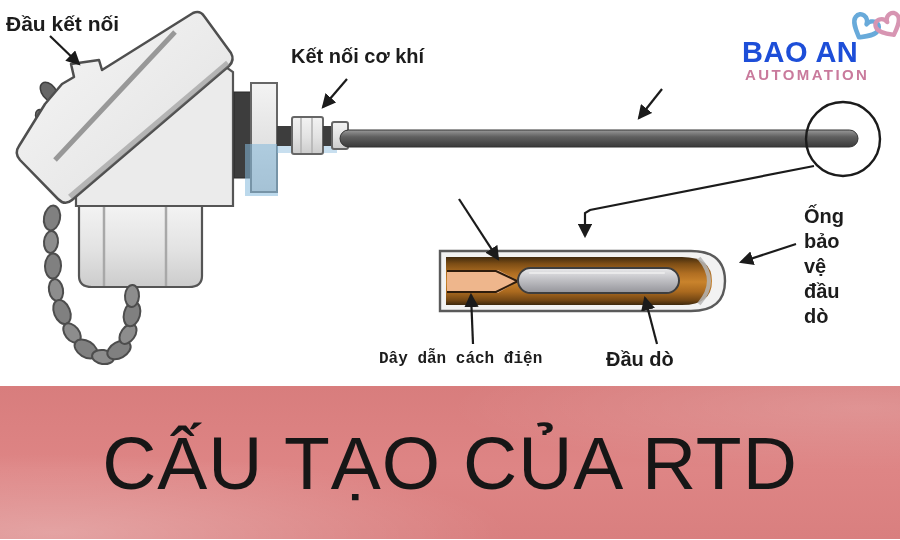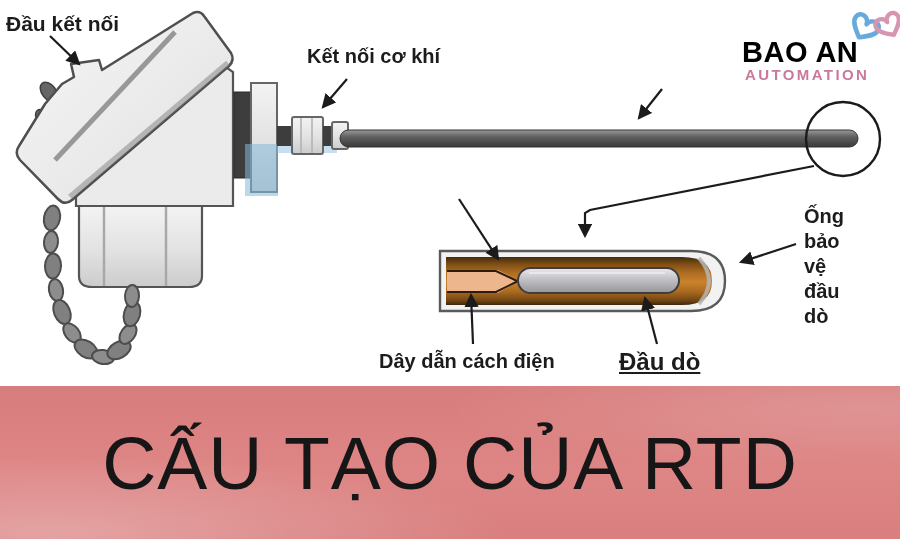--- a/index.html
+++ b/index.html
@@ -2,29 +2,29 @@
 <html><head>
 <meta charset="utf-8">
 <style>
   * { margin:0; padding:0; box-sizing:border-box; }
   html,body { width:900px; height:540px; }
   body { font-family:"Liberation Sans", sans-serif; background:#ffffff; }
   .stage { position:relative; width:900px; height:540px; background:#ffffff; overflow:hidden; }
   .diagram-svg { position:absolute; left:0; top:0; }
   .lbl { position:absolute; color:#1c1c1c; font-weight:600; white-space:nowrap; z-index:5; }
   .lbl-connection-head { left:6px; top:12px; font-size:21px; }
-  .lbl-mechanical { left:307px; top:45px; font-size:20px; }
+  .lbl-mechanical { left:291px; top:45px; font-size:20px; }
   .lbl-sensor-probe { left:581px; top:45px; font-size:21px; }
   .lbl-insulation { left:397px; top:171px; font-size:20px; color:#3c6e96; }
   .lbl-protection { left:804px; top:204px; font-size:20px; line-height:25px; }
   .lbl-protection span { display:block; }
-  .lbl-insulated-wire { left:379px; top:350px; font-size:20px; }
-  .lbl-probe-tip { left:619px; top:348px; font-size:24px;text-decoration:underline; }
+  .lbl-insulated-wire { left:379px; top:350px; font-size:16px;font-family:Liberation Mono, monospace; }
+  .lbl-probe-tip { left:606px; top:348px; font-size:20px; }
   .logo-name { position:absolute; left:742px; top:36px; font-size:29px; font-weight:700;
-               color:#000000; letter-spacing:0.5px; z-index:5; }
+               color:#1d4ed8; letter-spacing:0.5px; z-index:5; }
   .logo-sub { position:absolute; left:745px; top:66px; font-size:15px; font-weight:600;
               color:#c97a9c; letter-spacing:2.4px; z-index:5; }
   .banner { position:absolute; left:0; top:386px; width:900px; height:153px;
     background:
       radial-gradient(ellipse at 6% 96%, rgba(255,255,255,0.28), transparent 38%),
       radial-gradient(ellipse at 96% 14%, rgba(255,255,255,0.16), transparent 34%),
       linear-gradient(180deg, #d87d7d 0%, #de8585 55%, #d97f7f 100%);
     display:flex; align-items:center; justify-content:center; z-index:4; }
   .banner-title { font-size:75px; font-weight:400; color:#161616; letter-spacing:1px; white-space:nowrap; }
 </style>

